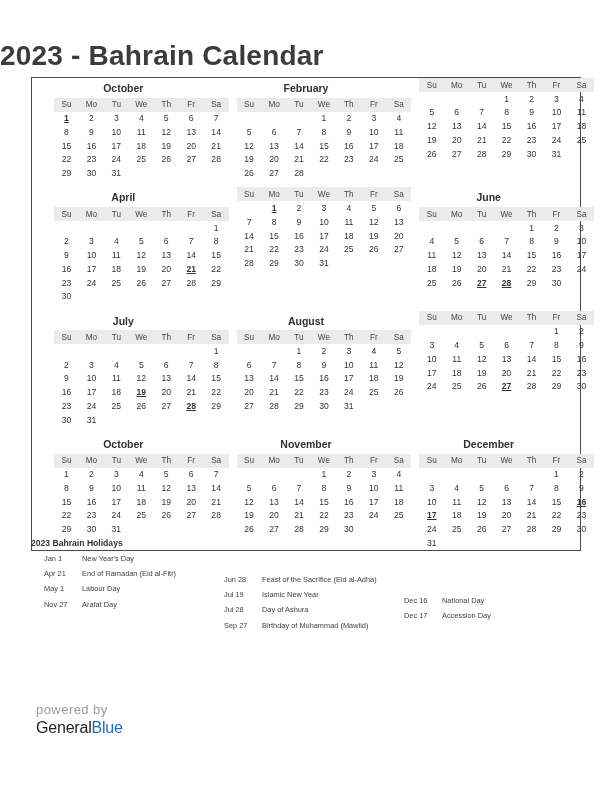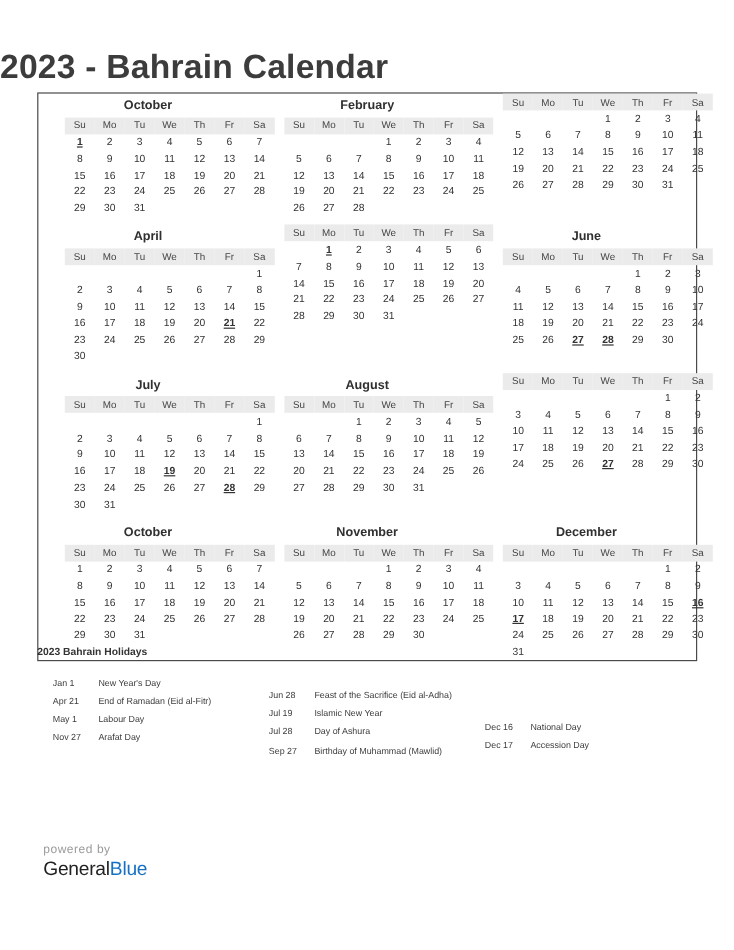--- a/index.html
+++ b/index.html
@@ -102,21 +102,20 @@
     font-size: 8.6px;
     font-weight: bold;
     color: #333333;
     margin: 0 0 7px 0;
     line-height: 1.2;
   }
   .hol-cols {
     display: flex;
     padding-left: 13px;
     box-sizing: border-box;
-    align-items: center;
   }
   .hol-col { }
   .hol-col.c1 { width: 180px; }
   .hol-col.c2 { width: 180px; }
   .hol-col.c3 { width: 175px; }
   .hol-col.c2, .hol-col.c3 { padding-top: 21px; }
   .hol-col.c3 { padding-top: 42px; }
   .hol-row {
     display: flex;
     font-size: 7.4px;
@@ -132,21 +131,21 @@
   .hol-name {
     white-space: nowrap;
   }
   
   .footer {
     position: absolute;
     left: 36px;
     top: 703px;
   }
   .powered {
-    font-size: 10px;
+    font-size: 13px;
     color: #9a9a9a;
     letter-spacing: 0.45px;
     line-height: 1.1;
     margin-bottom: 2px;
   }
   .brand {
     font-size: 16px;
     line-height: 1.1;
     letter-spacing: -0.2px;
   }

